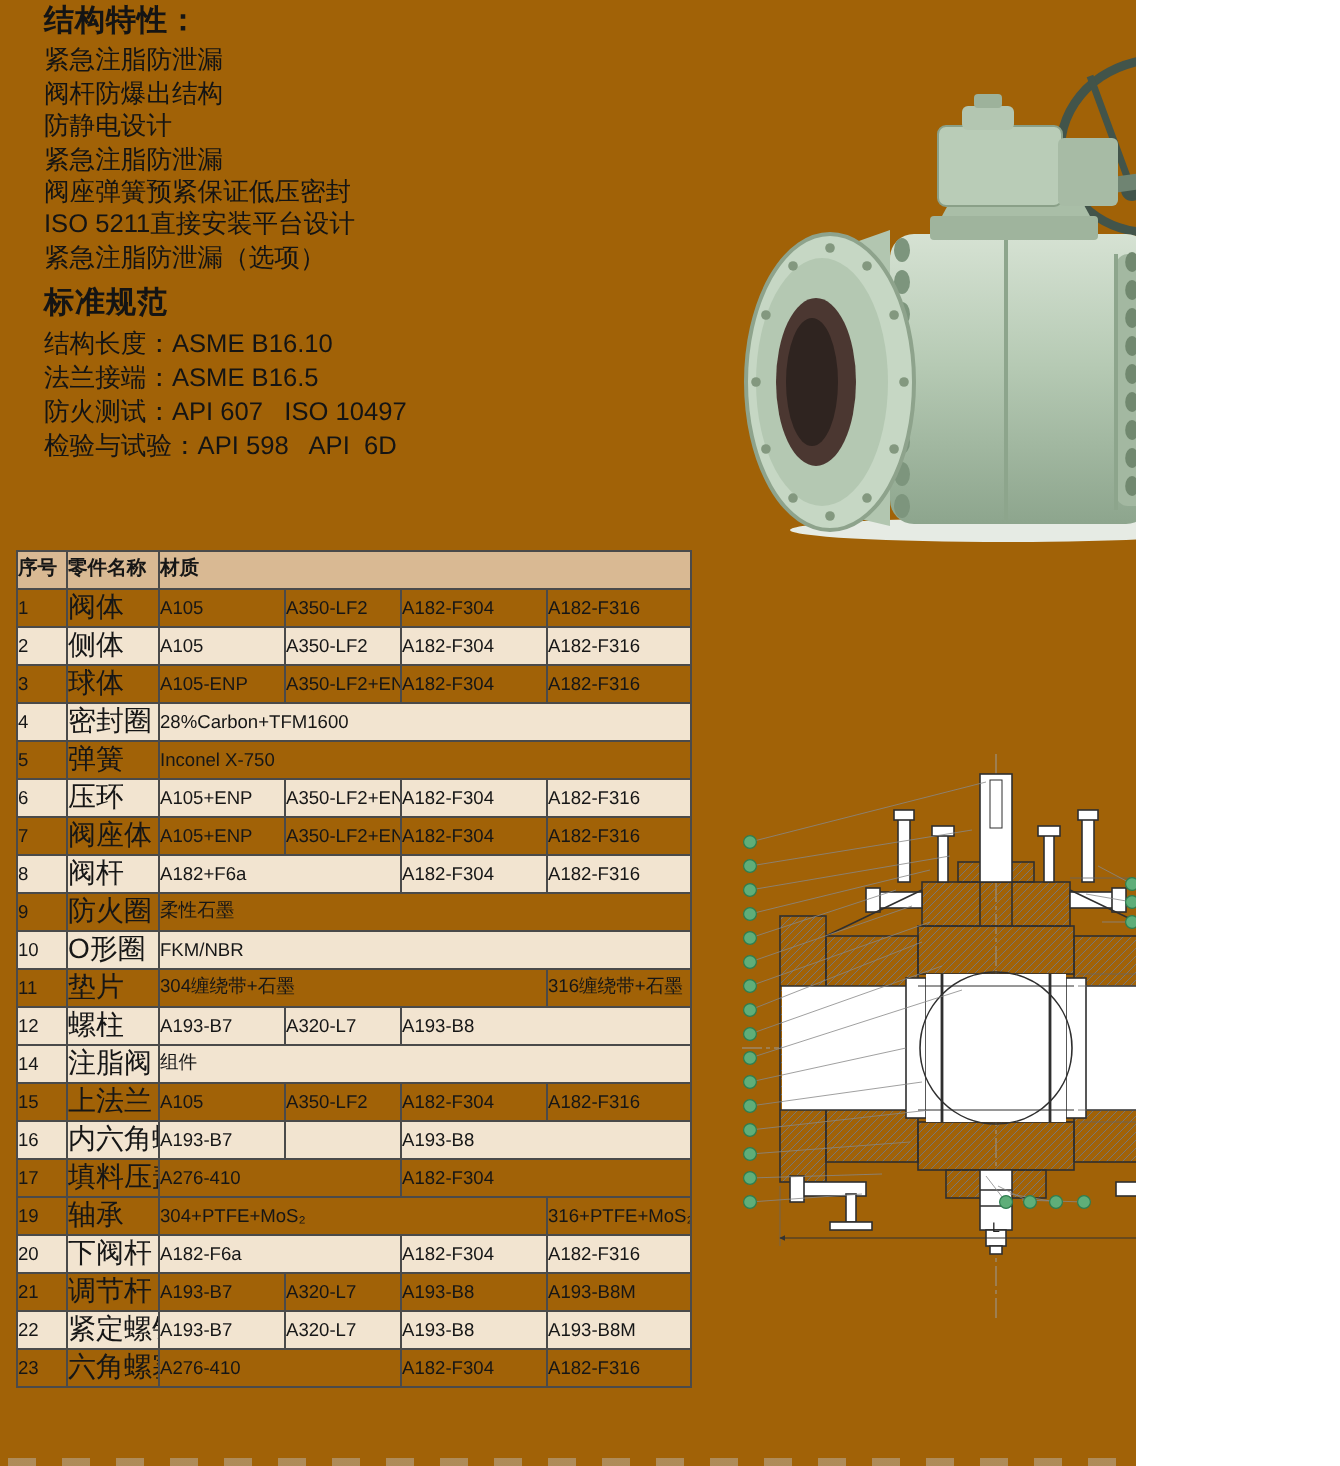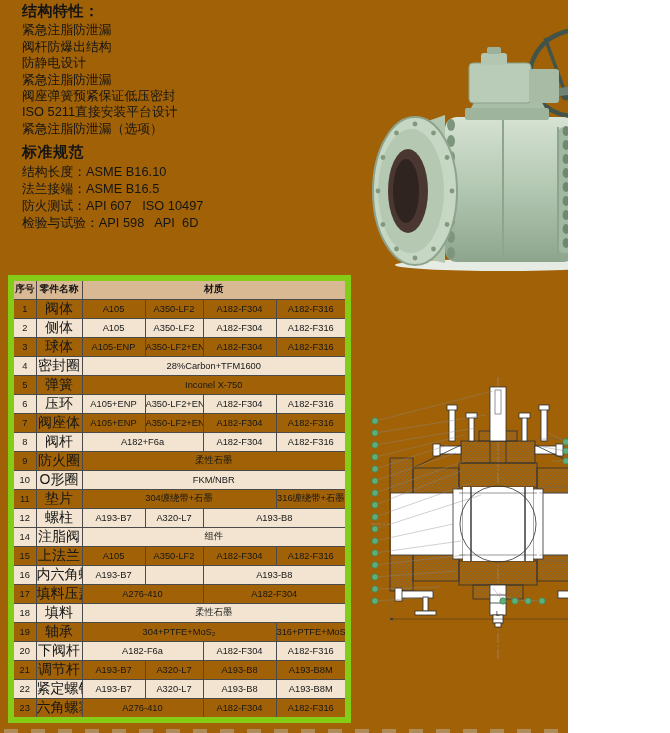--- a/index.html
+++ b/index.html
@@ -7,21 +7,21 @@
         font-family:"Liberation Sans",sans-serif;color:#141414}
 
   
   .features{position:absolute;left:22px;top:3px;font-size:12.8px;line-height:16.4px}
   .standards{position:absolute;left:22px;top:143px;font-size:12.8px;line-height:17px}
   .sec-title{font-size:15px;font-weight:bold;letter-spacing:.5px;margin-bottom:3px}
   .std-item span{white-space:pre}
 
   
   table.parts{position:absolute;left:8px;top:275px;width:337px;border-collapse:collapse;
-        table-layout:fixed;font-size:9.3px;text-align:center;border:6px solid #84cc16;color:#161616}
+        table-layout:fixed;font-size:9.3px;text-align:left;border:1px solid #84cc16;color:#161616}
   table.parts td,table.parts th{border:1px solid #4a4a4a;height:17.9px;padding:0;
         overflow:hidden;white-space:nowrap}
   table.parts th{background:#d9b993;font-weight:bold;font-size:9.8px}
   table.parts tr.tan td{background:#f2e4d0}
   .c-name{font-size:14px}
 
   svg text{font-family:"Liberation Sans",sans-serif}
 
   
   .bottom-sliver{position:absolute;left:4px;top:729px;width:660px;height:4px;opacity:.45;
@@ -166,25 +166,20 @@
           <td class="c-name">内六角螺钉</td>
           <td class="">A193-B7</td>
           <td class=""></td>
           <td class="" colspan="2">A193-B8</td>
         </tr>
         <tr>
           <td class="c-no">17</td>
           <td class="c-name">填料压盖</td>
           <td class="" colspan="2">A276-410</td>
           <td class="" colspan="2">A182-F304</td>
-        </tr>
-        <tr class="tan">
-          <td class="c-no">18</td>
-          <td class="c-name">填料</td>
-          <td class="" colspan="4">柔性石墨</td>
         </tr>
         <tr>
           <td class="c-no">19</td>
           <td class="c-name">轴承</td>
           <td class="" colspan="3">304+PTFE+MoS₂</td>
           <td class="">316+PTFE+MoS₂</td>
         </tr>
         <tr class="tan">
           <td class="c-no">20</td>
           <td class="c-name">下阀杆</td>

